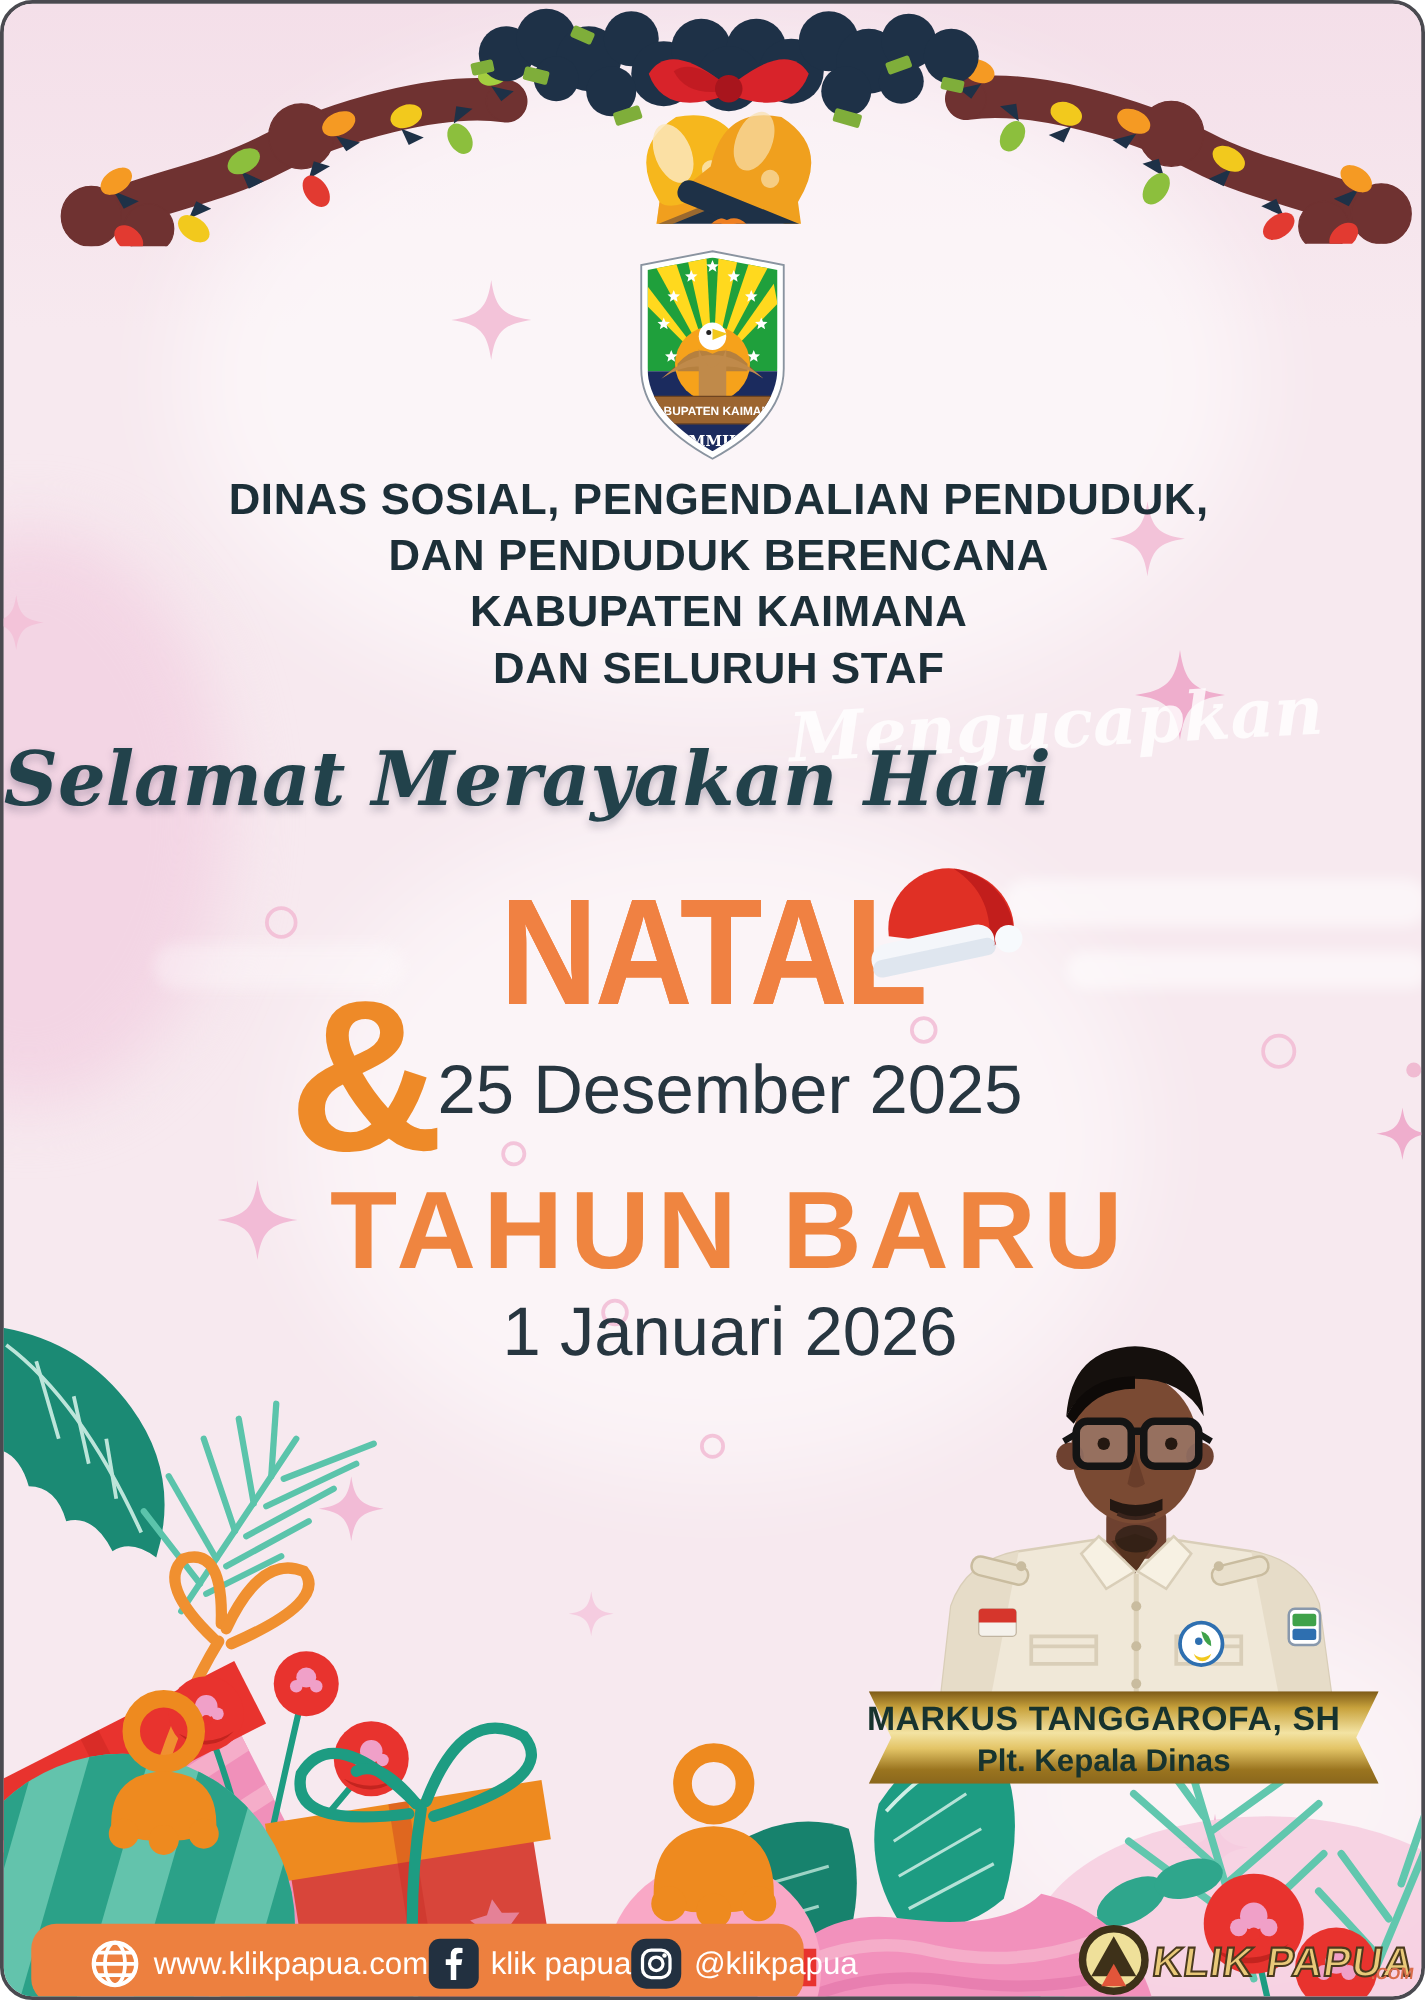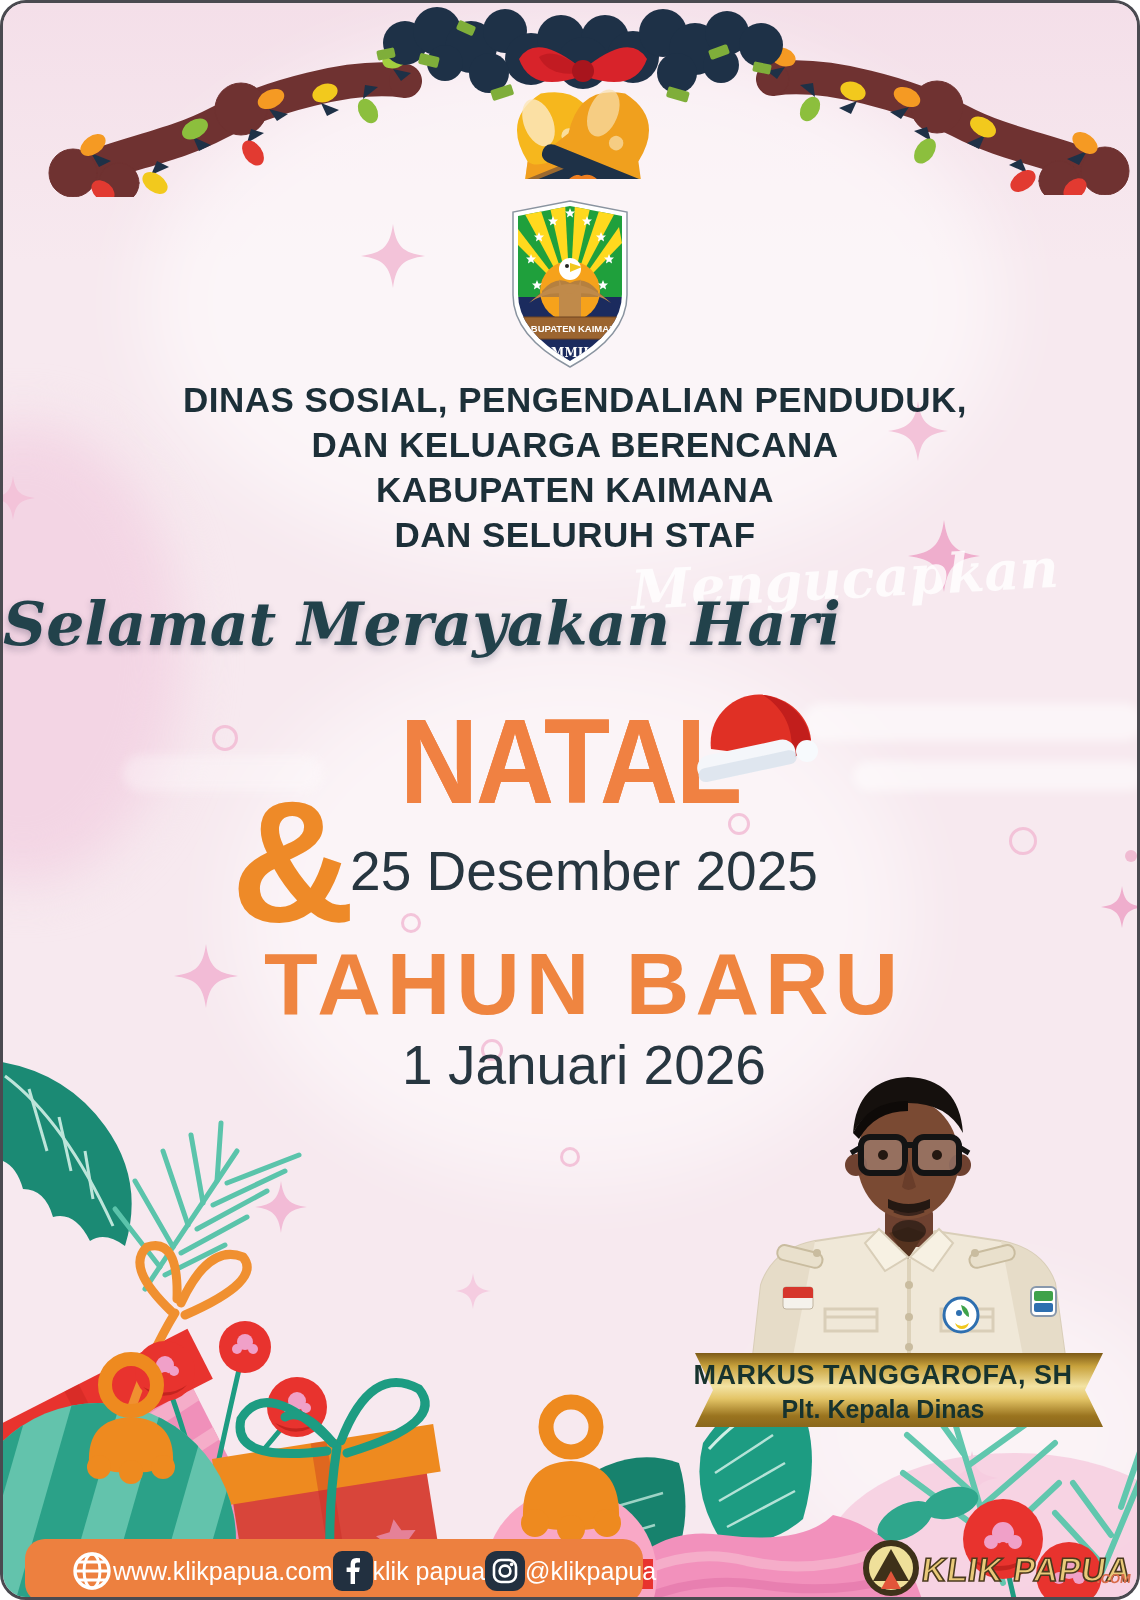--- a/index.html
+++ b/index.html
@@ -40,21 +40,21 @@
   
   .banner{position:absolute;left:692px;top:1350px;width:408px;height:74px;z-index:6;}
   .banner-text{position:absolute;left:0;right:0;top:7px;text-align:center;color:#17332E;z-index:7;}
   .banner-name{font-size:27px;font-weight:bold;letter-spacing:.5px;}
   .banner-title{font-size:25px;font-weight:bold;margin-top:4px;}
   
   .footerbar{position:absolute;left:22px;top:1536px;width:618px;height:64px;background:#ED803F;
        border-radius:20px;z-index:8;display:flex;align-items:center;padding-left:46px;box-sizing:border-box;
        color:#fff;font-size:25px;white-space:nowrap;}
   .footerbar .sep{width:22px;}
-  .footerbar .lbl{}
+  .footerbar .lbl{margin-left:10px;}
   .sq{width:40px;height:40px;border-radius:9px;background:#223040;display:flex;align-items:center;justify-content:center;flex:0 0 auto;}
   .klik{position:absolute;left:858px;top:1534px;z-index:8;}
   .z1{z-index:1}.z2{z-index:2}.z3{z-index:3}.z4{z-index:4}.z5{z-index:5}
 </style>
 </head>
 <body>
 
 <div class="poster">
 
   <div class="topshade"></div>
@@ -252,21 +252,21 @@
           <use href="#st" x="72" y="26"></use>
       </g>
       <polygon points="22,118 116,118 110,140 28,140" fill="#9C6530" stroke="#6E4420" stroke-width="1"></polygon>
       <text x="69" y="133" text-anchor="middle" font-size="9.5" font-weight="bold" fill="#FFFFFF" font-family="Liberation Sans,sans-serif">KABUPATEN KAIMANA</text>
       <text x="69" y="158" text-anchor="middle" font-size="12" font-weight="bold" fill="#FFFFFF" font-family="DejaVu Serif,serif">MMII</text>
     </g>
   </svg>
 
   <div class="org z3">
     <div>DINAS SOSIAL, PENGENDALIAN PENDUDUK,</div>
-    <div>DAN KELUARGA BERENCANA</div>
+    <div>DAN PENDUDUK BERENCANA</div>
     <div>KABUPATEN KAIMANA</div>
     <div>DAN SELURUH STAF</div>
   </div>
 
   <div class="watermark z1">Mengucapkan</div>
   <div class="script z3">Selamat Merayakan Hari</div>
 
   <div class="natal z3">NATAL</div>
 
   <svg class="abs z4" style="left:690px;top:682px;width:126px;height:104px;" viewBox="0 0 126 104">

